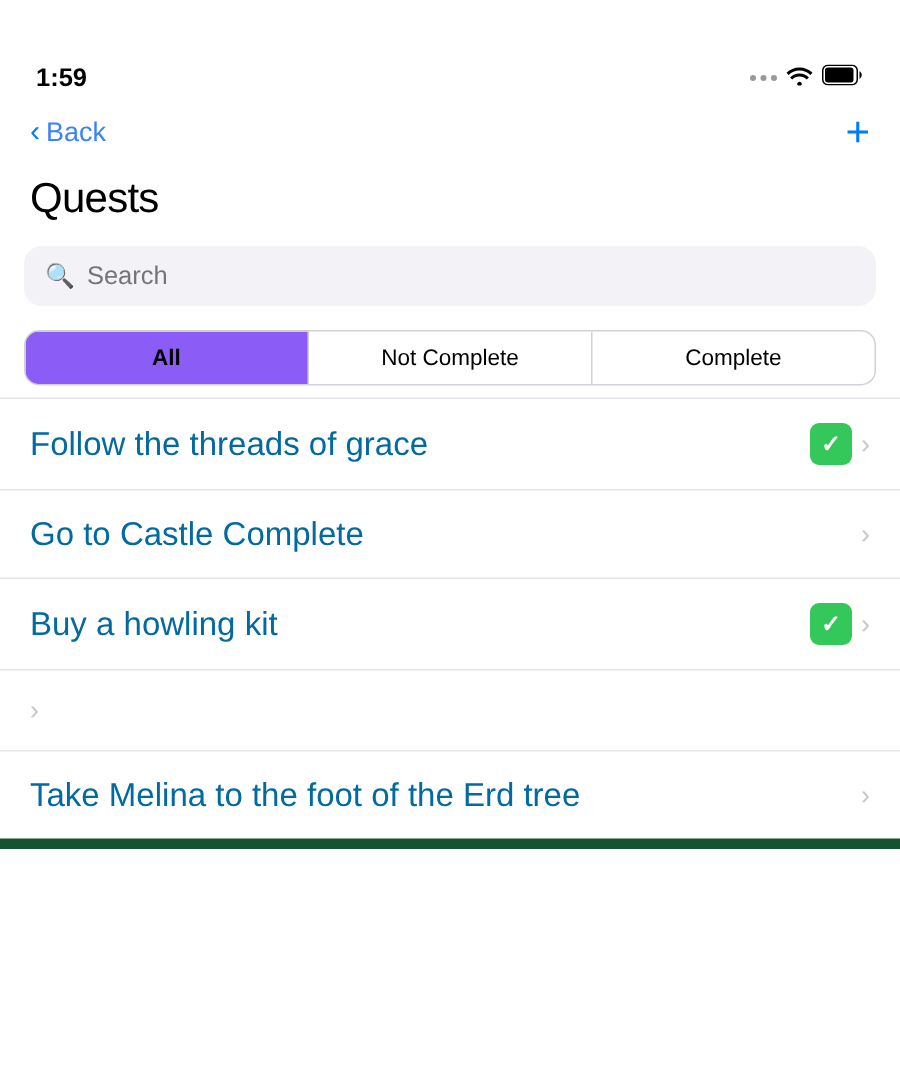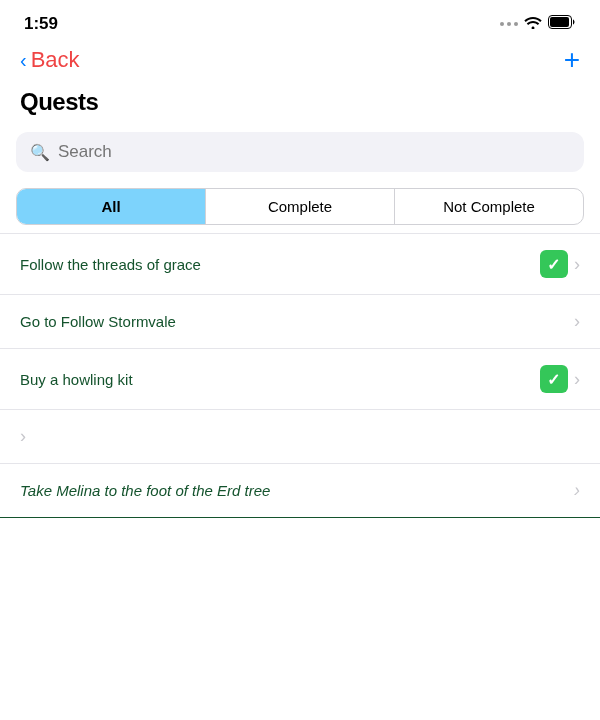--- a/index.html
+++ b/index.html
@@ -11,20 +11,21 @@
       min-height: 720px;
       overflow-x: hidden;
     }
 
     
     .status-bar {
       display: flex;
       justify-content: space-between;
       align-items: center;
       padding: 14px 24px 8px;
+      margin-top: 28px;
     }
     .status-time {
       font-size: 17px;
       font-weight: 600;
       color: #000;
     }
     .status-icons {
       display: flex;
       align-items: center;
       gap: 6px;
@@ -58,38 +59,38 @@
       background: none;
       border: none;
     }
     .back-chevron {
       font-size: 20px;
       font-weight: 300;
       color: #007AFF;
       line-height: 1;
     }
     .back-label {
-      font-size: 22px;
-      color: #ef4444;
+      font-size: 18px;
+      color: #3b82f6;
     }
     .add-btn {
       color: #007AFF;
       font-size: 28px;
       font-weight: 300;
       cursor: pointer;
       background: none;
       border: none;
       line-height: 1;
     }
 
     
     .page-title {
       padding: 4px 20px 16px;
-      font-size: 24px;
-      font-weight: 700;
+      font-size: 28px;
+      font-weight: 400;
       color: #000;
       letter-spacing: -0.5px;
     }
 
     
     .search-container {
       padding: 0 16px 16px;
     }
     .search-bar {
       background: #F2F2F7;
@@ -129,43 +130,42 @@
       cursor: pointer;
       background: none;
       border: none;
       border-right: 1.5px solid #D1D1D6;
       font-family: inherit;
     }
     .filter-tab:last-child {
       border-right: none;
     }
     .filter-tab.active {
-      background: #7dd3fc;
+      background: #8b5cf6;
       font-weight: 600;
     }
 
     
     .quest-list {
       margin-top: 4px;
     }
     .quest-item {
       display: flex;
       align-items: center;
       justify-content: space-between;
       padding: 16px 20px;
       border-top: 1px solid #E5E5EA;
       cursor: pointer;
     }
     .quest-item:last-child {
-      border-bottom: 1px solid #14532d;
-      font-style: italic;
+      border-bottom: 7px solid #14532d;
     }
     .quest-name {
-      font-size: 15px;
-      color: #14532d;
+      font-size: 22px;
+      color: #0369a1;
       flex: 1;
     }
     .quest-right {
       display: flex;
       align-items: center;
       gap: 6px;
     }
     .check-badge {
       width: 28px;
       height: 28px;
@@ -226,34 +226,34 @@
 
 <div class="search-container">
   <div class="search-bar">
     <span class="search-icon-wrap">🔍</span>
     <input class="search-input" type="text" placeholder="Search" style="">
   </div>
 </div>
 
 <div class="filter-tabs">
   <button class="filter-tab active">All</button>
+  <button class="filter-tab">Not Complete</button>
   <button class="filter-tab">Complete</button>
-  <button class="filter-tab">Not Complete</button>
 </div>
 
 <div class="quest-list" id="quest-list">
 <div class="quest-item">
       <span class="quest-name">Follow the threads of grace</span>
       <div class="quest-right">
         <div class="check-badge">✓</div>
         <span class="chevron-right">›</span>
       </div>
     </div>
     <div class="quest-item">
-      <span class="quest-name">Go to Follow Stormvale</span>
+      <span class="quest-name">Go to Castle Complete</span>
       <div class="quest-right">
         <span class="chevron-right">›</span>
       </div>
     </div>
     <div class="quest-item">
       <span class="quest-name">Buy a howling kit</span>
       <div class="quest-right">
         <div class="check-badge">✓</div>
         <span class="chevron-right">›</span>
       </div>

